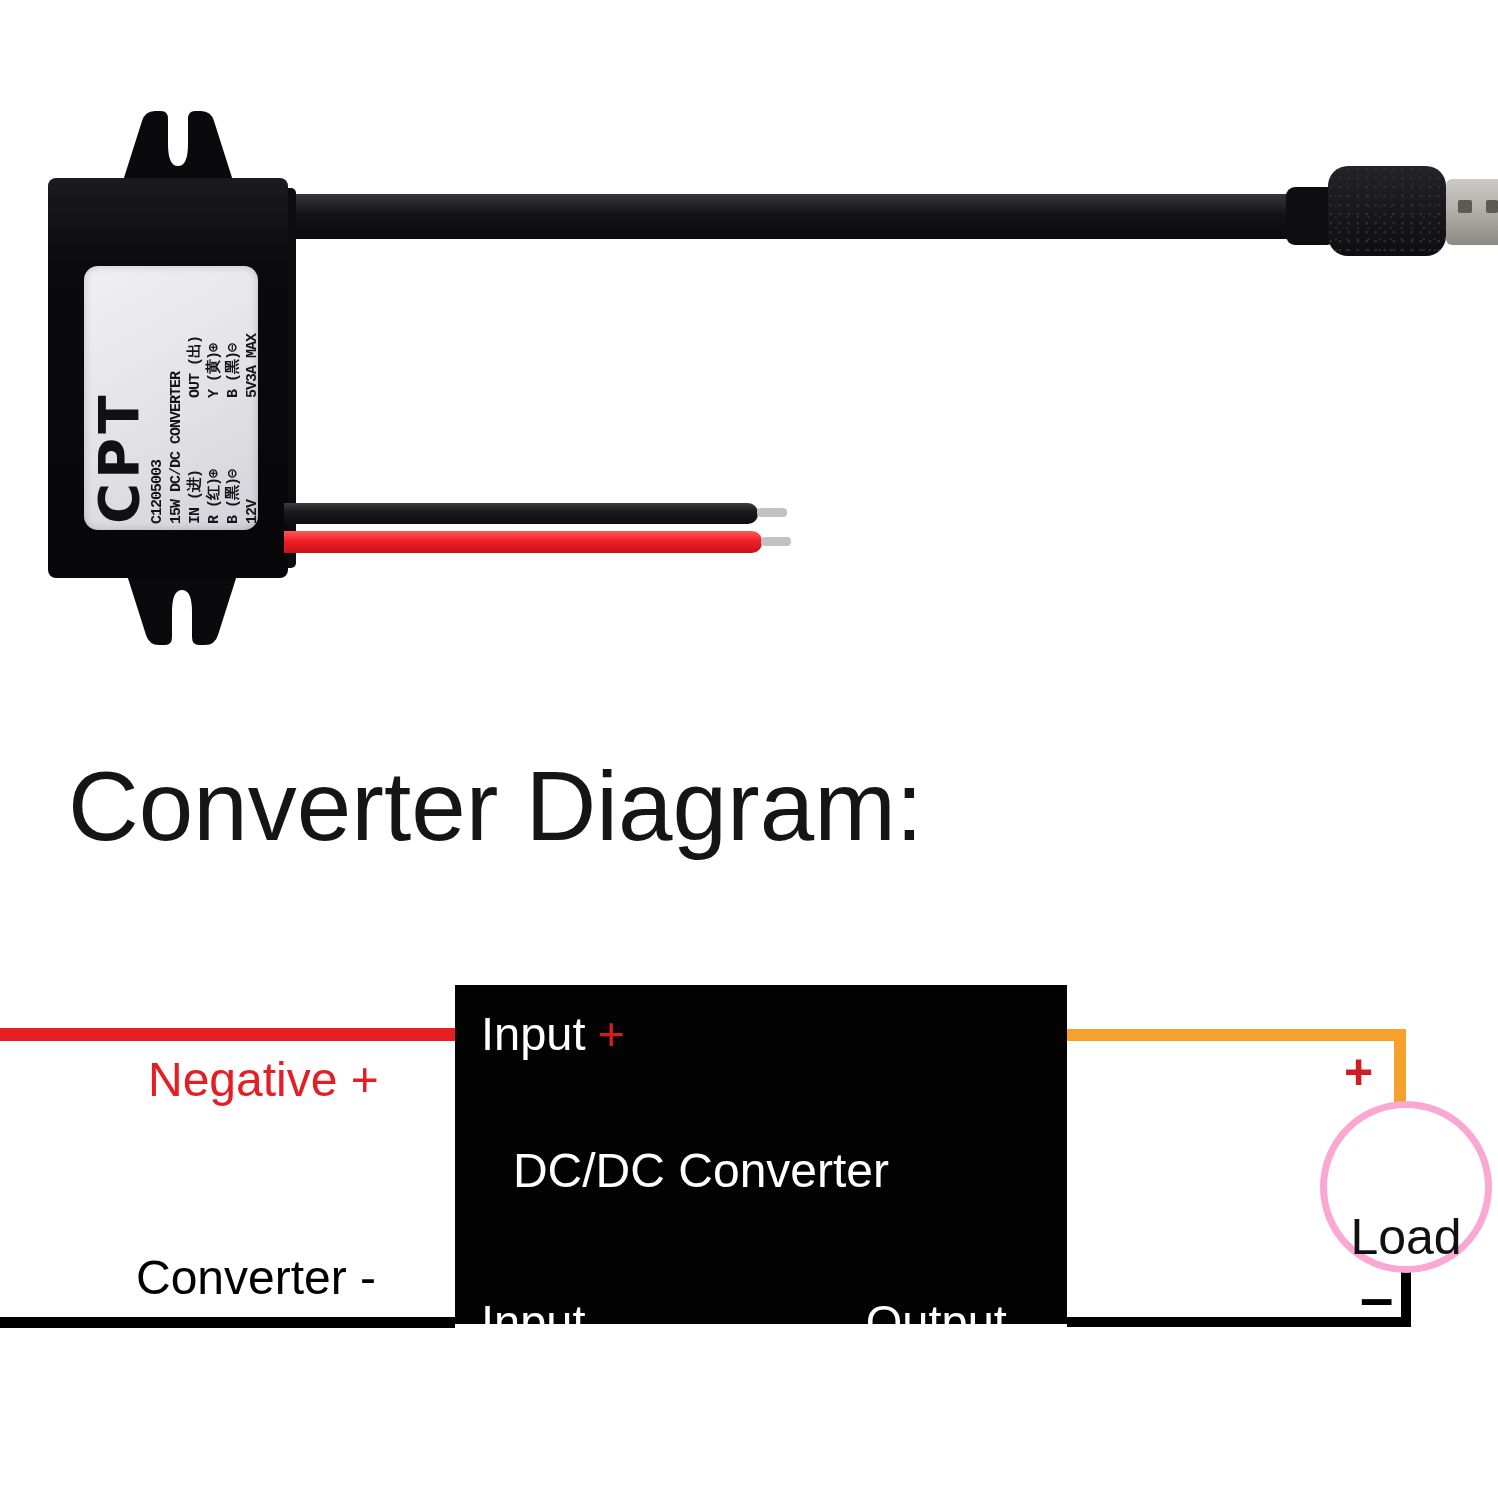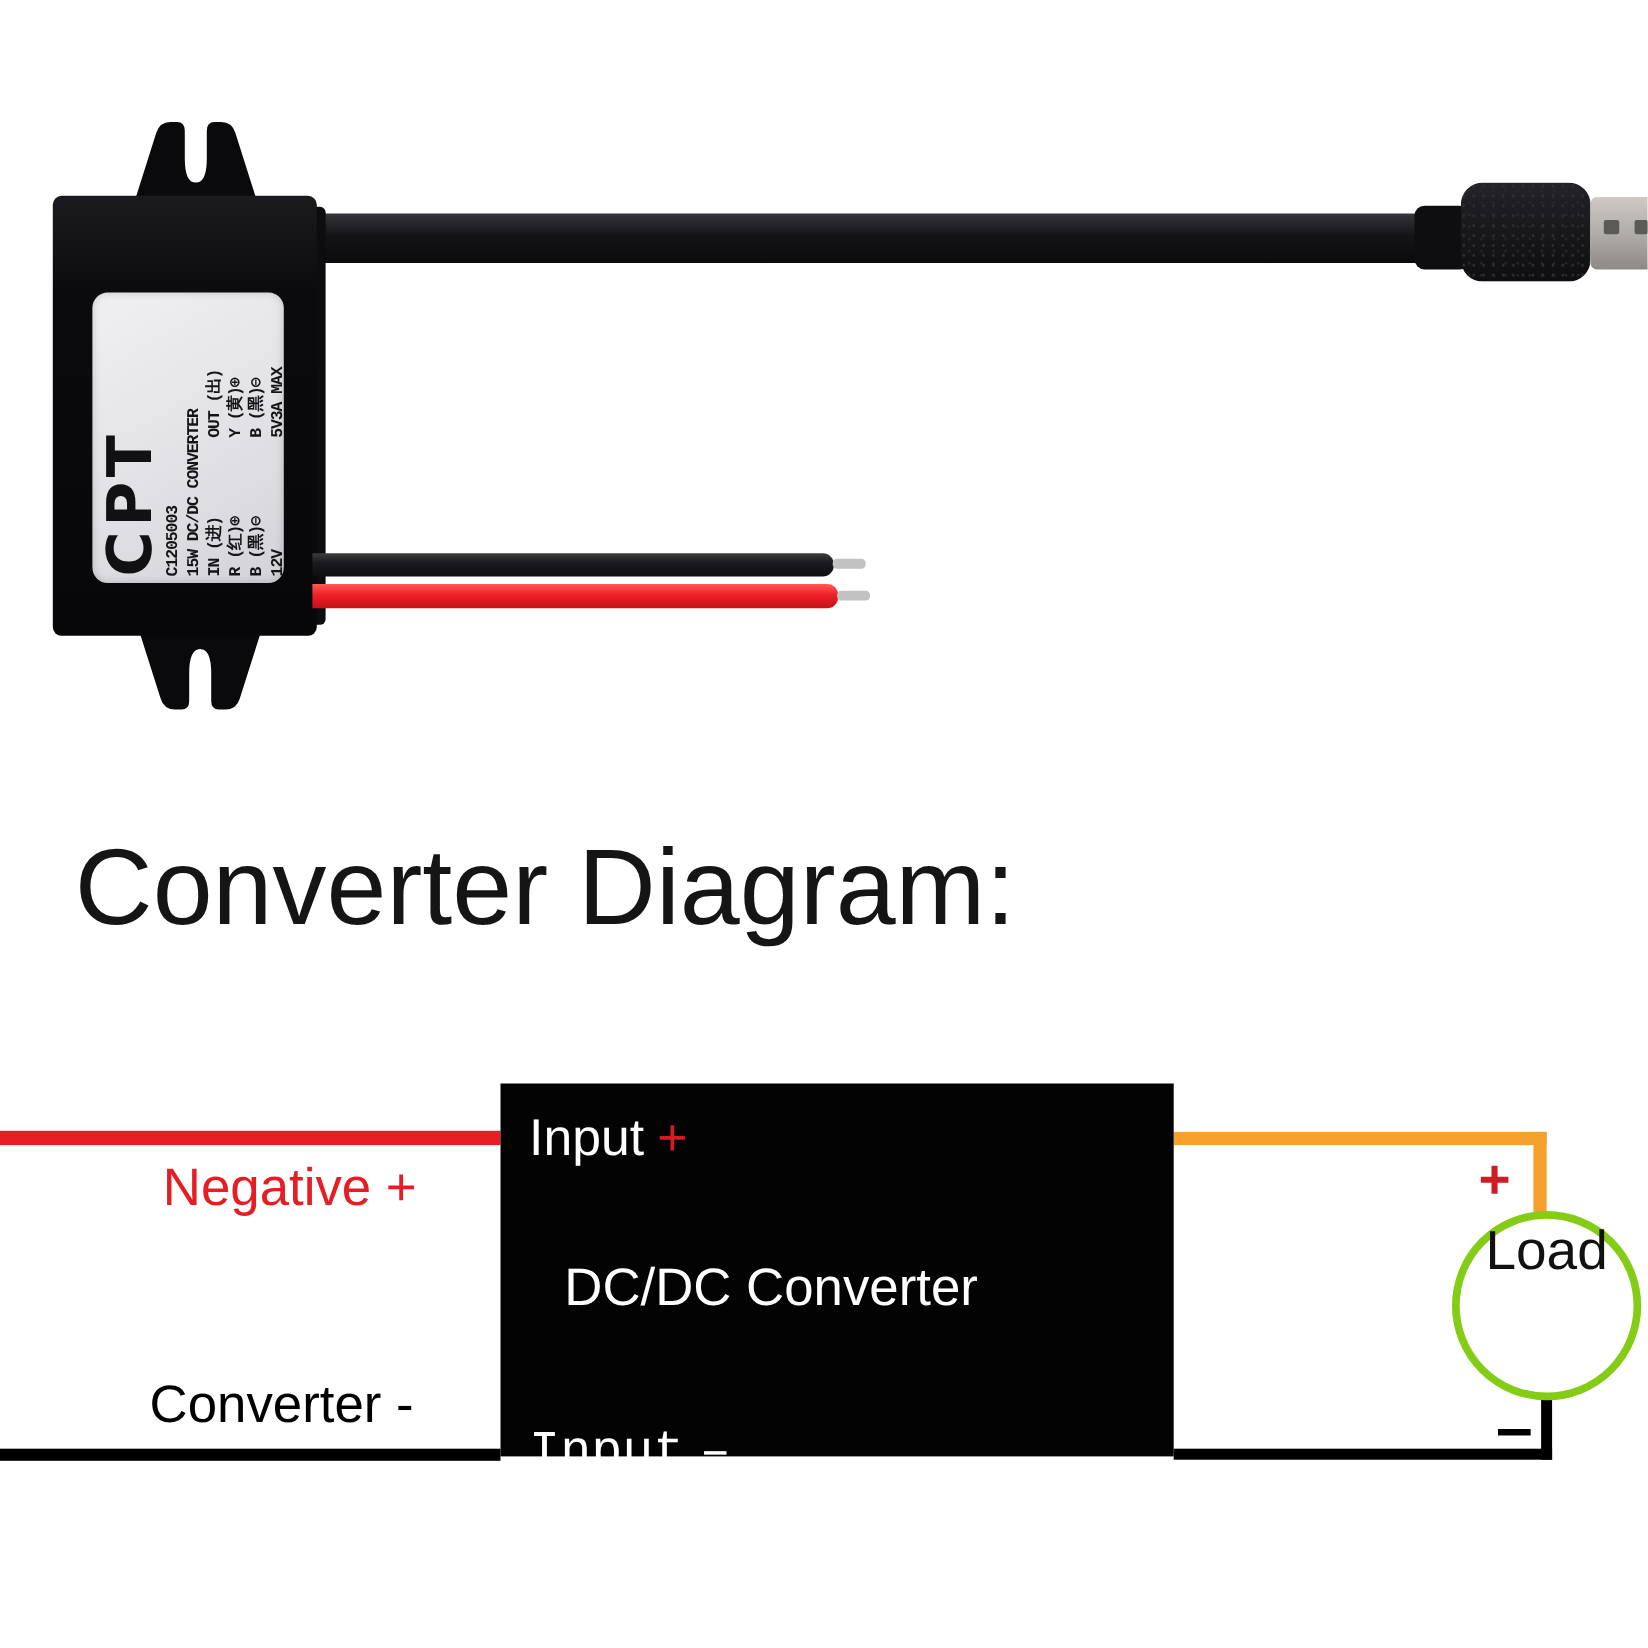--- a/index.html
+++ b/index.html
@@ -92,22 +92,22 @@
   .conv-title{
     position:absolute;left:0;top:160px;width:100%;text-align:center;
     transform:translateX(-60px);
     color:#ffffff;font-size:48px;line-height:52px;white-space:nowrap;
   }
   .h-line{position:absolute;}
   .lab-pos{position:absolute;left:148px;top:1052px;font-size:48px;color:#e51e25;white-space:nowrap;}
   .lab-neg{position:absolute;left:136px;top:1250px;font-size:48px;color:#000;white-space:nowrap;}
   .load{
     position:absolute;left:1320px;top:1101px;width:172px;height:172px;
-    background:#fff;border:7px solid #84cc16;border-radius:50%;
-    box-sizing:border-box;display:flex;align-items:flex-start;justify-content:center;
+    background:#fff;border:7px solid #f9a8d4;border-radius:50%;
+    box-sizing:border-box;display:flex;align-items:flex-end;justify-content:center;
     font-size:50px;color:#111;
   }
   .marker-plus{
     position:absolute;left:1344px;top:1047px;font-size:50px;line-height:50px;
     font-weight:bold;color:#cf1d26;
   }
   .marker-minus{
     position:absolute;left:1360px;top:1268px;font-size:60px;line-height:60px;
     font-weight:bold;color:#000;
   }
@@ -178,22 +178,25 @@
     <div class="h-line" style="left:1394px;top:1029px;width:12px;height:74px;background:#f6a02d;"></div>
 
     <div class="h-line" style="left:1401px;top:1271px;width:10px;height:56px;background:#000;"></div>
     <div class="h-line" style="left:1067px;top:1317px;width:344px;height:10px;background:#000;"></div>
 
     <div class="conv-box">
       <div class="port" style="left:26px;top:24px;">
         <span>Input</span><span class="sign-plus">+</span>
       </div>
       <div class="conv-title">DC/DC Converter</div>
-      <div class="port" style="left:26px;top:312px;font-family:Liberation Mono, monospace;">
+      <div class="port" style="left:26px;top:312px;">
         <span>Input</span><span class="sign-minus">–</span>
+      </div>
+      <div class="port" style="right:20px;top:312px;">
+        <span>Output</span><span class="sign-minus">–</span>
       </div>
     </div>
 
     <div class="lab-pos">Negative +</div>
     <div class="lab-neg">Converter -</div>
 
     <div class="marker-plus">+</div>
     <div class="load">
       <span>Load</span>
     </div>

